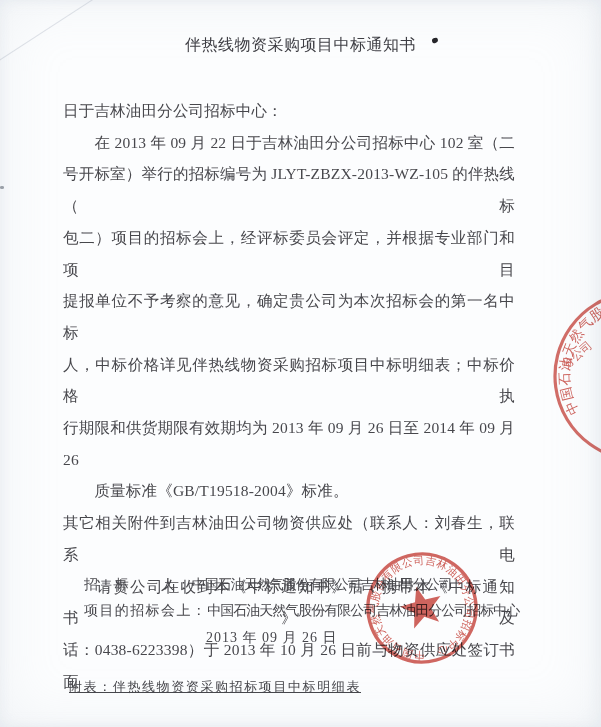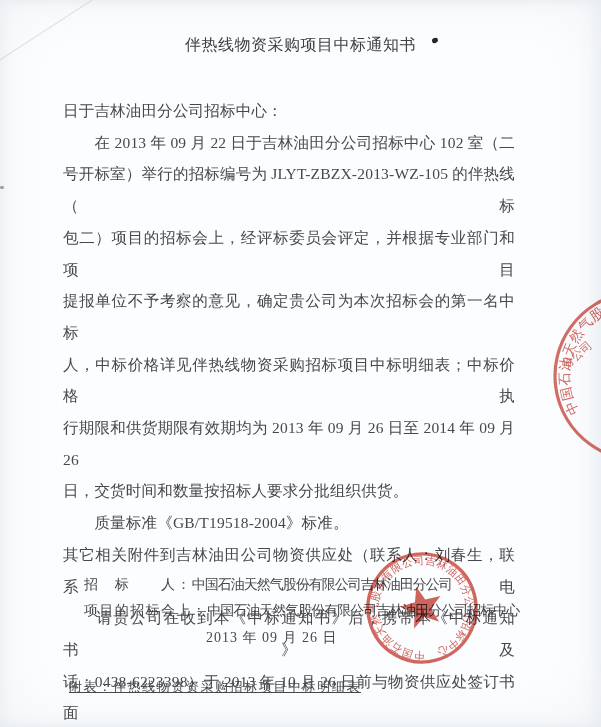--- a/index.html
+++ b/index.html
@@ -62,21 +62,20 @@
 
   <div class="content">
     <div class="line last addressee">日于吉林油田分公司招标中心：</div>
     <div>
         <div class="line">　　在 2013 年 09 月 22 日于吉林油田分公司招标中心 102 室（二</div>
         <div class="line">号开标室）举行的招标编号为 JLYT-ZBZX-2013-WZ-105 的伴热线（标</div>
         <div class="line">包二）项目的招标会上，经评标委员会评定，并根据专业部门和项目</div>
         <div class="line">提报单位不予考察的意见，确定贵公司为本次招标会的第一名中标</div>
         <div class="line">人，中标价格详见伴热线物资采购招标项目中标明细表；中标价格执</div>
         <div class="line">行期限和供货期限有效期均为 2013 年 09 月 26 日至 2014 年 09 月 26</div>
-        <div class="line last">日，交货时间和数量按招标人要求分批组织供货。</div>
       </div>
     <div>
         <div class="line last">　　质量标准《GB/T19518-2004》标准。</div>
       </div>
     <div>
         <div class="line">其它相关附件到吉林油田公司物资供应处（联系人：刘春生，联系电</div>
         <div class="line">　　请贵公司在收到本《中标通知书》后，携带本《中标通知书》及</div>
         <div class="line">话：0438-6223398）于 2013 年 10 月 26 日前与物资供应处签订书面</div>
       </div>
   </div>

